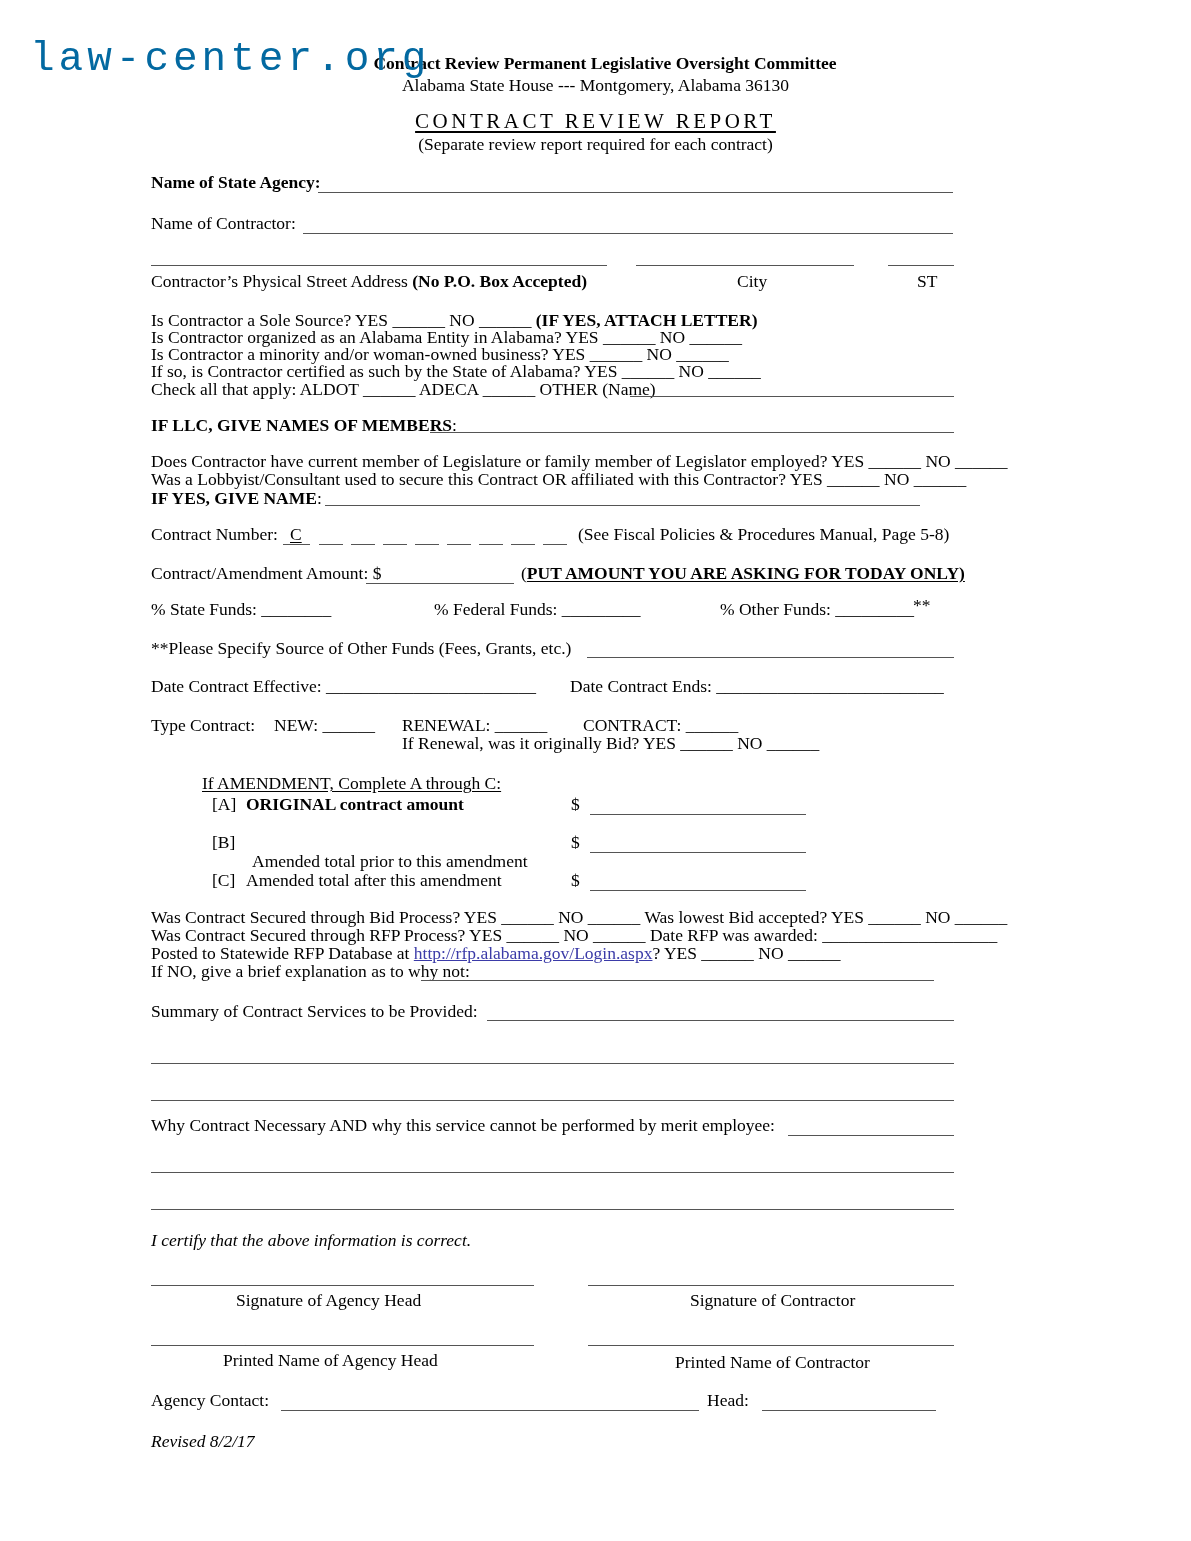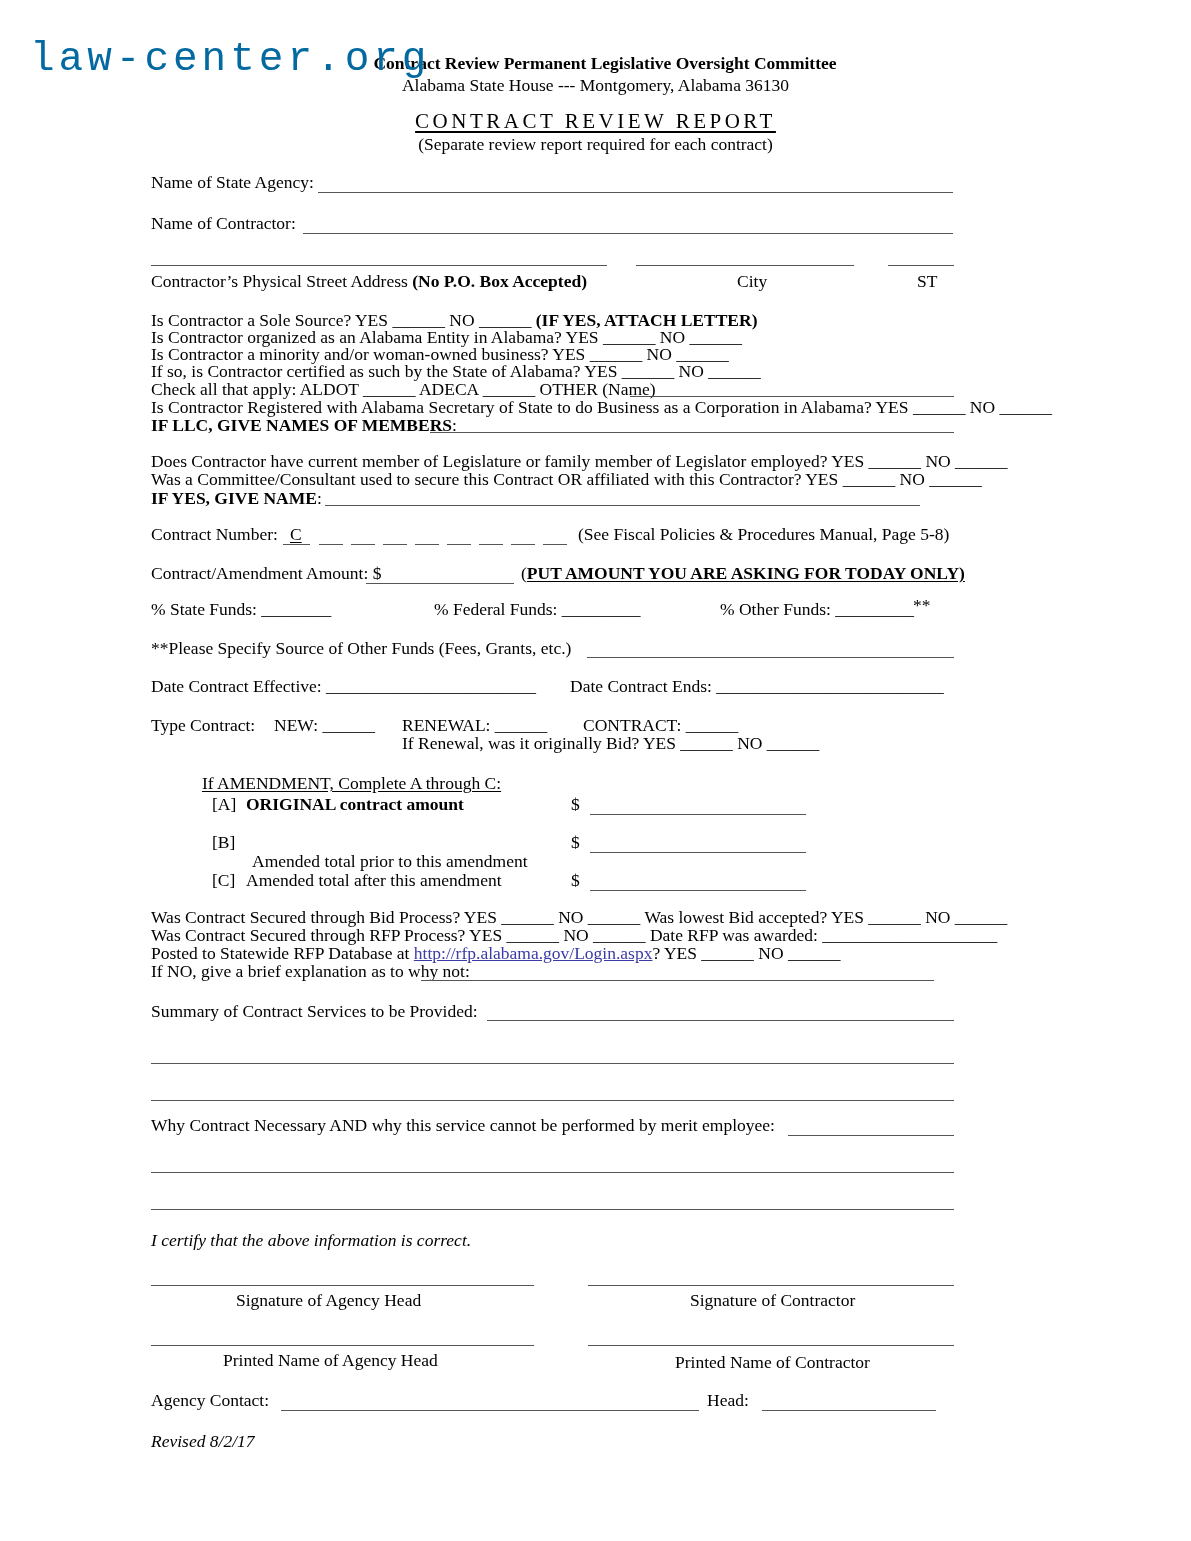--- a/index.html
+++ b/index.html
@@ -94,21 +94,21 @@
 
   <div class="watermark">law-center.org</div>
 
   <div class="hdr hdr-org" style="top:53px">Contract Review Permanent Legislative Oversight Committee</div>
   <div class="hdr hdr-addr" style="top:75px">Alabama State House --- Montgomery, Alabama 36130</div>
   <div class="hdr hdr-title" style="top:109px">
     <span class="ul">CONTRACT  REVIEW  REPORT</span>
   </div>
   <div class="hdr hdr-sub" style="top:134px">(Separate review report required for each contract)</div>
 
-  <div class="t" style="left:151px; top:173px;">Name of State Agency:</div>
+  <div class="t" style="left:151px; top:173px;font-weight:bold;">Name of State Agency:</div>
   <div class="rule" style="left:318px; top:192px; width:635px;"></div>
 
   <div class="t" style="left:151px; top:214px;">Name of Contractor:</div>
   <div class="rule" style="left:303px; top:233px; width:650px;"></div>
 
   <div class="rule" style="left:151px; top:265px; width:456px;"></div>
   <div class="rule" style="left:636px; top:265px; width:218px;"></div>
   <div class="rule" style="left:888px; top:265px; width:66px;"></div>
 
   <div class="t" style="left:151px; top:272px;"><span>Contractor’s Physical Street Address </span><span class="b">(No P.O. Box Accepted)</span></div>
@@ -119,29 +119,28 @@
 
   <div class="t" style="left:151px; top:328px;">Is Contractor organized as an Alabama Entity in Alabama? YES ______ NO ______</div>
 
   <div class="t" style="left:151px; top:345px;">Is Contractor a minority and/or woman-owned business? YES ______ NO ______</div>
 
   <div class="t" style="left:151px; top:362px;">If so, is Contractor certified as such by the State of Alabama? YES ______ NO ______</div>
 
   <div class="t" style="left:151px; top:380px;">Check all that apply:   ALDOT ______ ADECA ______ OTHER (Name)</div>
   <div class="rule" style="left:630px; top:396px; width:324px;"></div>
 
-  <div class="t" style="left:151px; top:398px;">Is Contractor Registered with Alabama Secretary of State to do Business as a Corporation in Alabama? YES ______    NO ______</div>
 
   <div class="t b" style="left:151px; top:416px;"><span>IF LLC, GIVE NAMES OF MEMBERS</span><span style="font-weight:normal">:</span></div>
   <div class="rule" style="left:430px; top:432px; width:524px;"></div>
 
 
   <div class="t" style="left:151px; top:452px;">Does Contractor have current member of Legislature or family member of Legislator employed? YES ______ NO ______</div>
 
-  <div class="t" style="left:151px; top:470px;">Was a Committee/Consultant used to secure this Contract OR affiliated with this Contractor? YES ______ NO ______</div>
+  <div class="t" style="left:151px; top:470px;">Was a Lobbyist/Consultant used to secure this Contract OR affiliated with this Contractor? YES ______ NO ______</div>
 
   <div class="t b" style="left:151px; top:489px;"><span>IF YES, GIVE NAME</span><span style="font-weight:normal">:</span></div>
   <div class="rule" style="left:325px; top:505px; width:595px;"></div>
 
   <div class="t" style="left:151px; top:525px;">Contract Number:</div>
   <div class="t u" style="left:290px; top:525px;">C</div>
   <div class="rule" style="left:283px; top:544px; width:27px;"></div>
   <div class="rule" style="left:319px; top:544px; width:24px;"></div>
   <div class="rule" style="left:351px; top:544px; width:24px;"></div>
   <div class="rule" style="left:383px; top:544px; width:24px;"></div>

